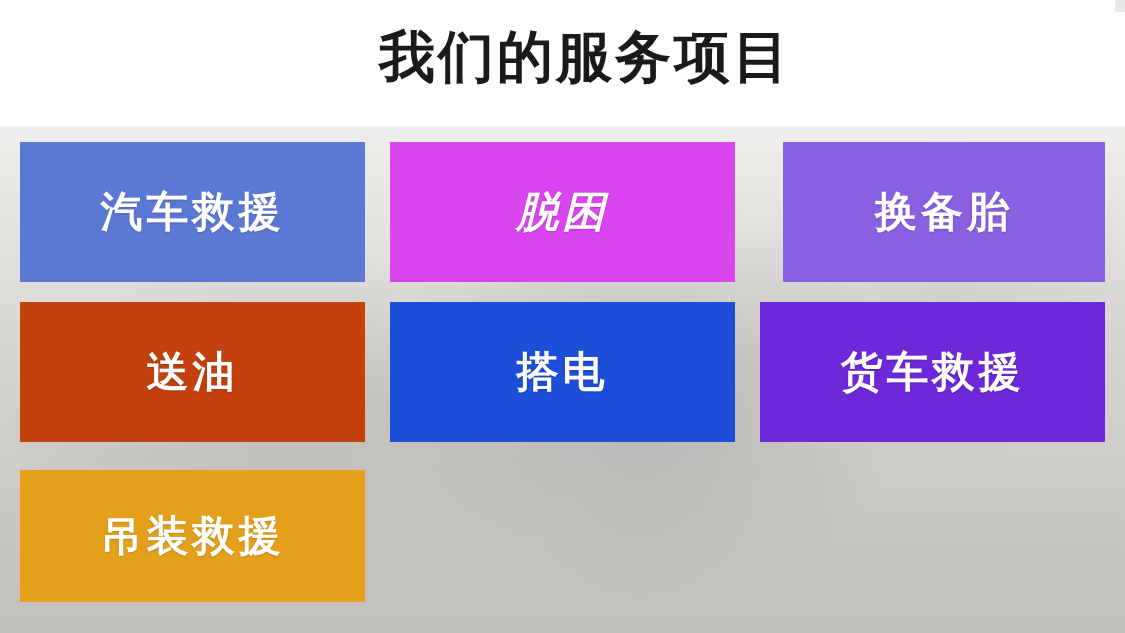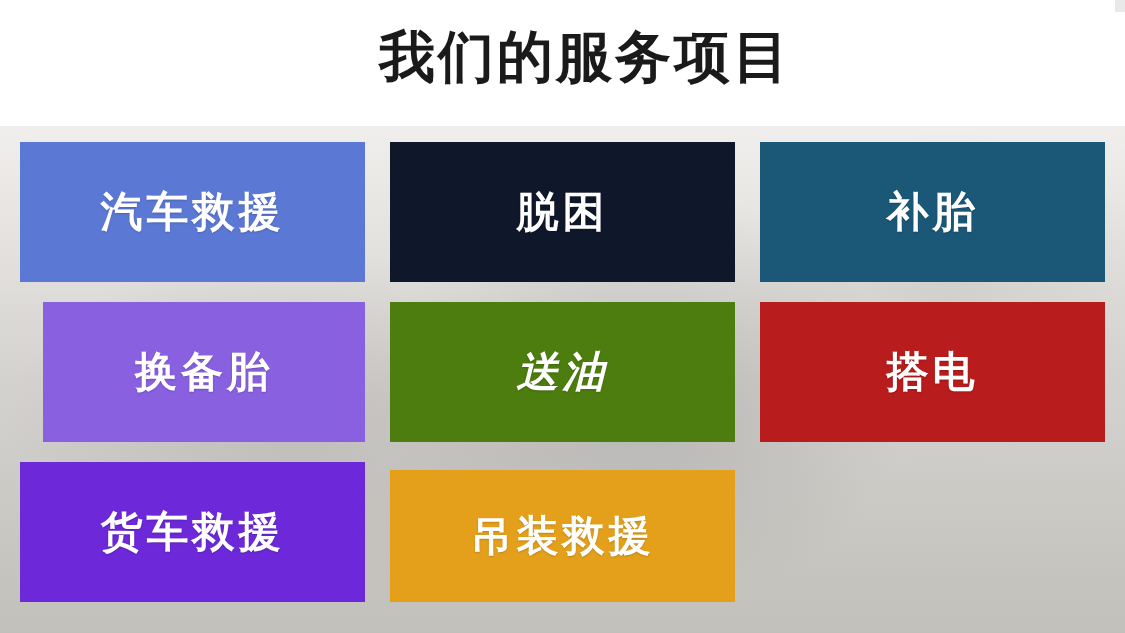--- a/index.html
+++ b/index.html
@@ -98,21 +98,20 @@
 
 <div class="poster">
   <div class="bg"></div>
   <div class="bg-top-white"></div>
   <div class="bg-strip-right"></div>
 
   <div class="title" style="color: rgb(26, 26, 26);">我们的服务项目</div>
 
   <div class="grid">
     <div class="tile" style="background-color: rgb(91, 120, 212);">汽车救援</div>
-    <div class="tile" style="background-color: #0f172a;">脱困</div>
-    <div class="tile" style="background-color: rgb(27, 88, 120);">补胎</div>
+    <div class="tile" style="background-color: #d946ef; font-style: italic;">脱困</div>
     <div class="tile" style="background-color: rgb(136, 96, 224); margin-left: 23px;">换备胎</div>
-    <div class="tile" style="background-color: #4d7c0f; font-style: italic;">送油</div>
-    <div class="tile" style="background-color: #b91c1c;">搭电</div>
+    <div class="tile" style="background-color: #c2410c;">送油</div>
+    <div class="tile" style="background-color: #1d4ed8;">搭电</div>
     <div class="tile" style="background-color: #6d28d9;">货车救援</div>
     <div class="tile" style="background-color: rgb(228, 160, 27); margin-top: 8px;">吊装救援</div>
   </div>
 </div>
 
 </body></html>

